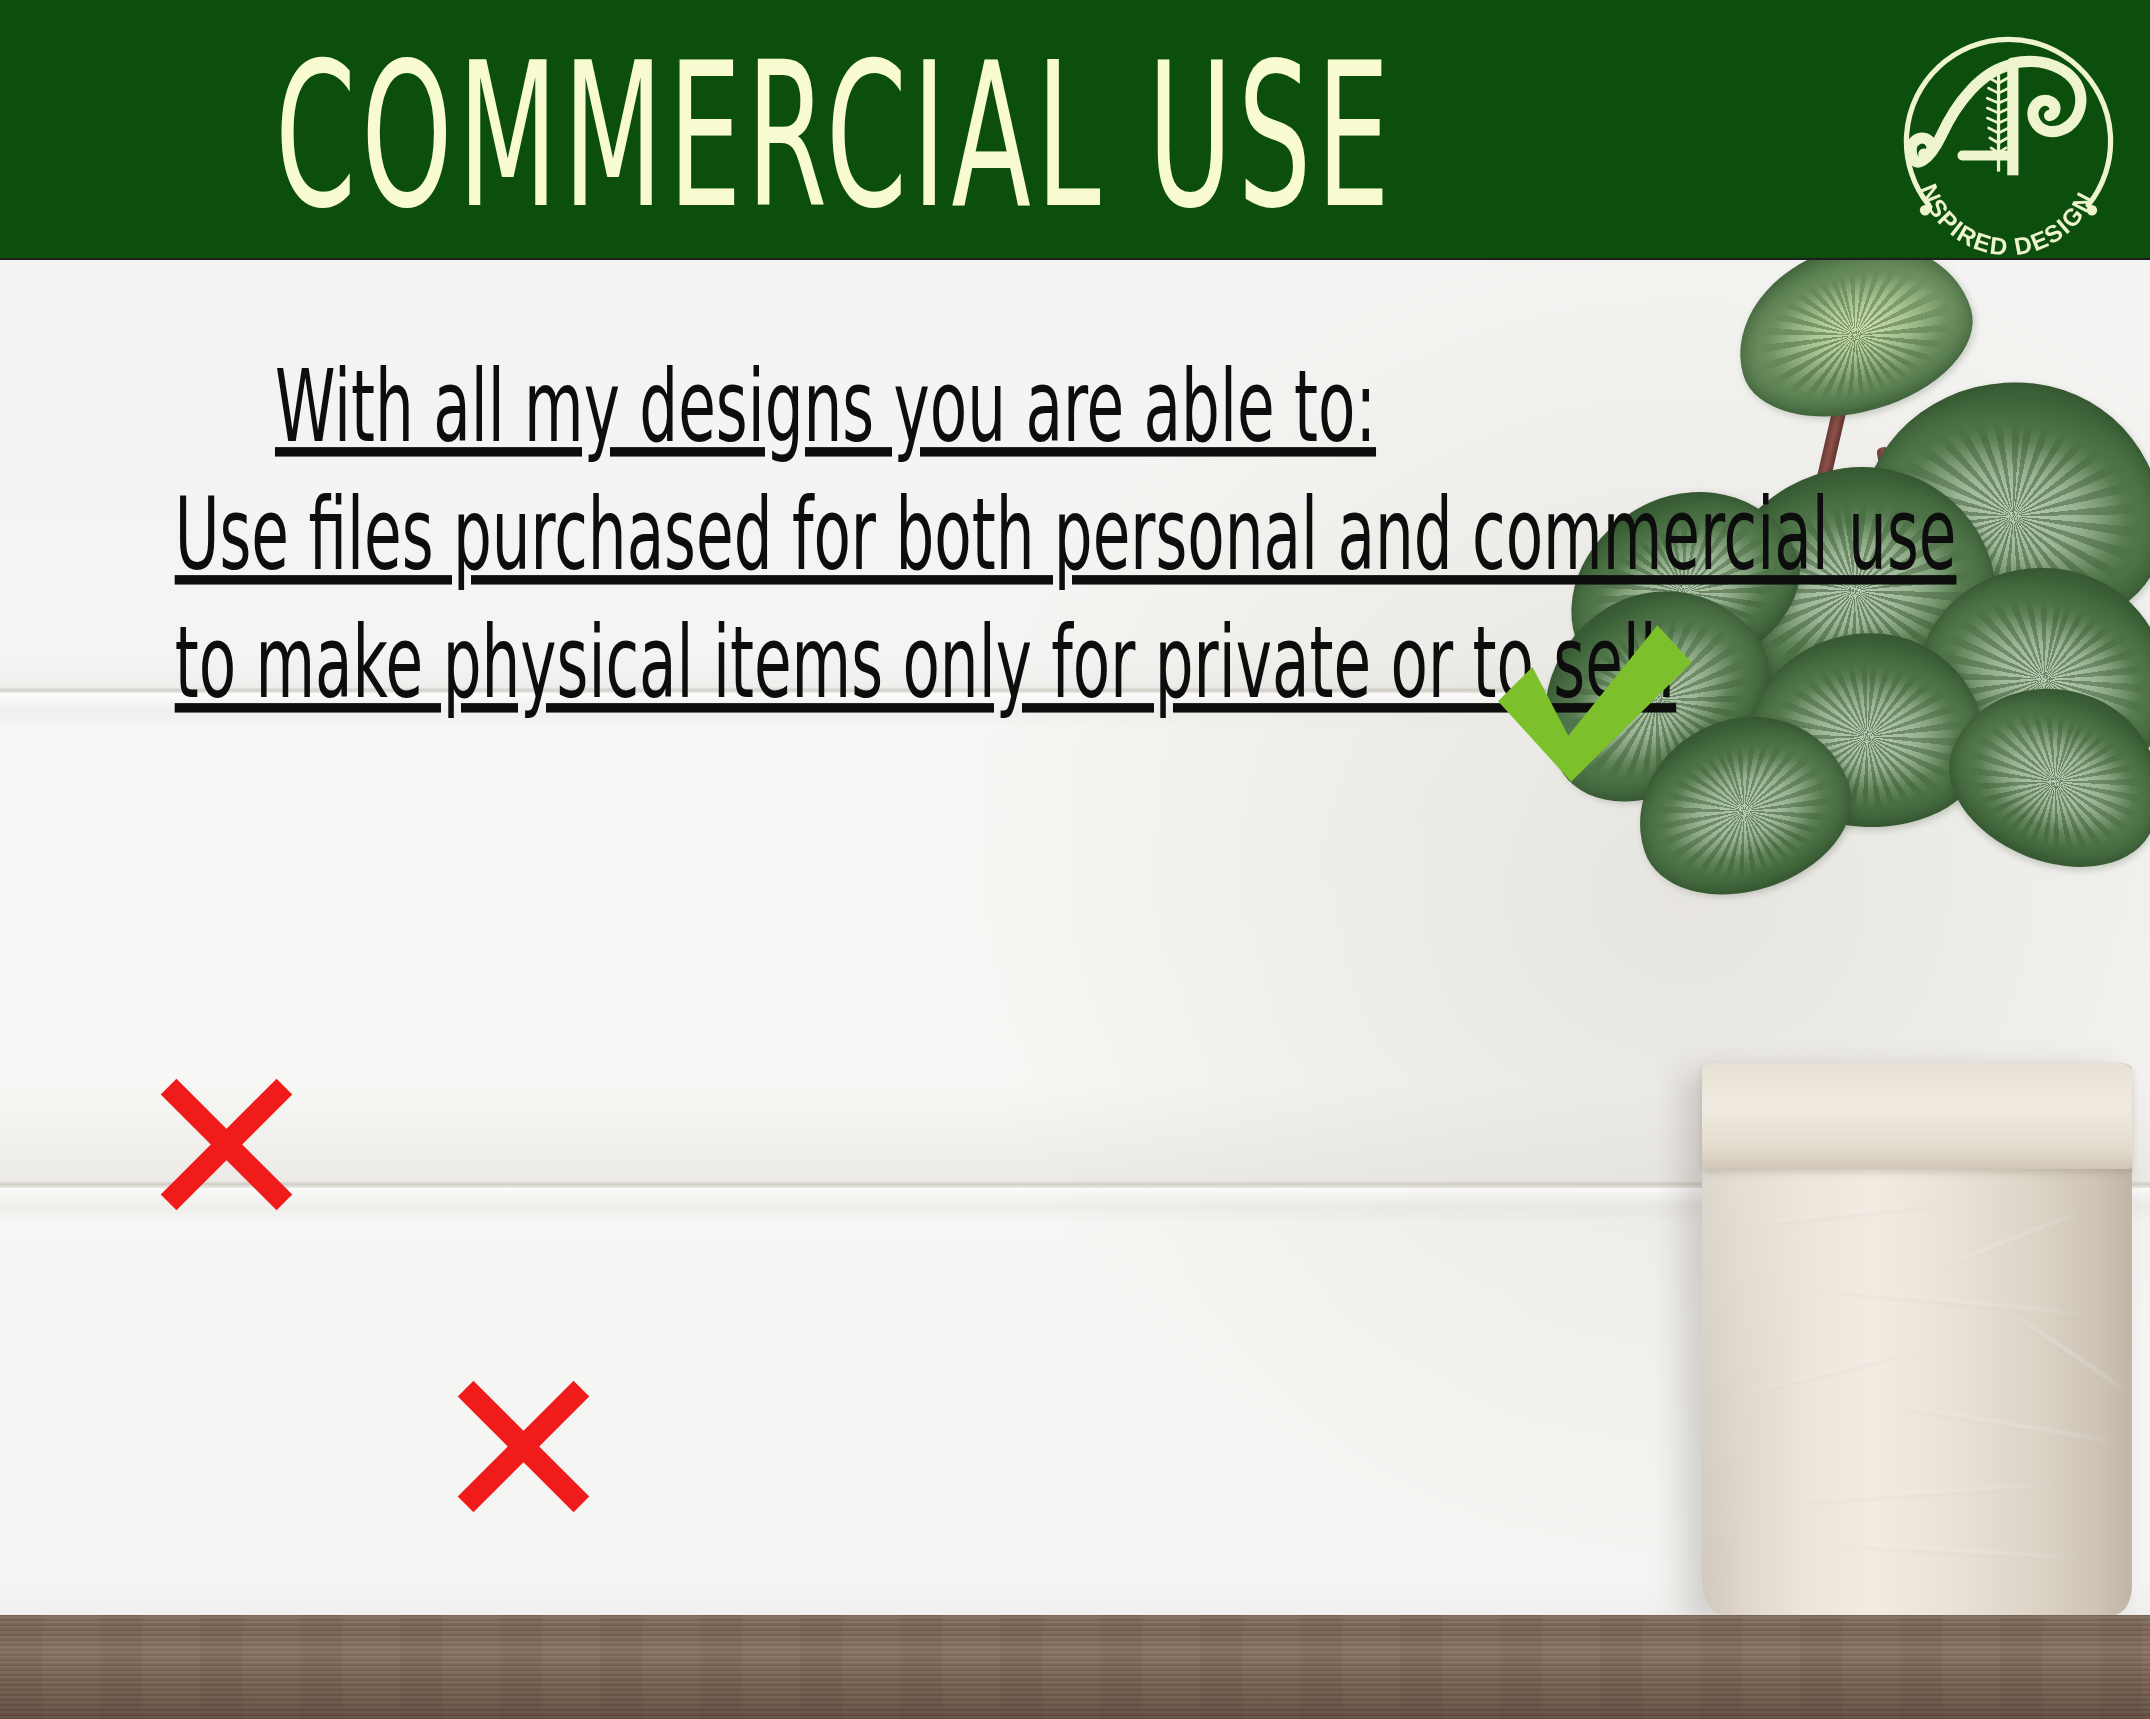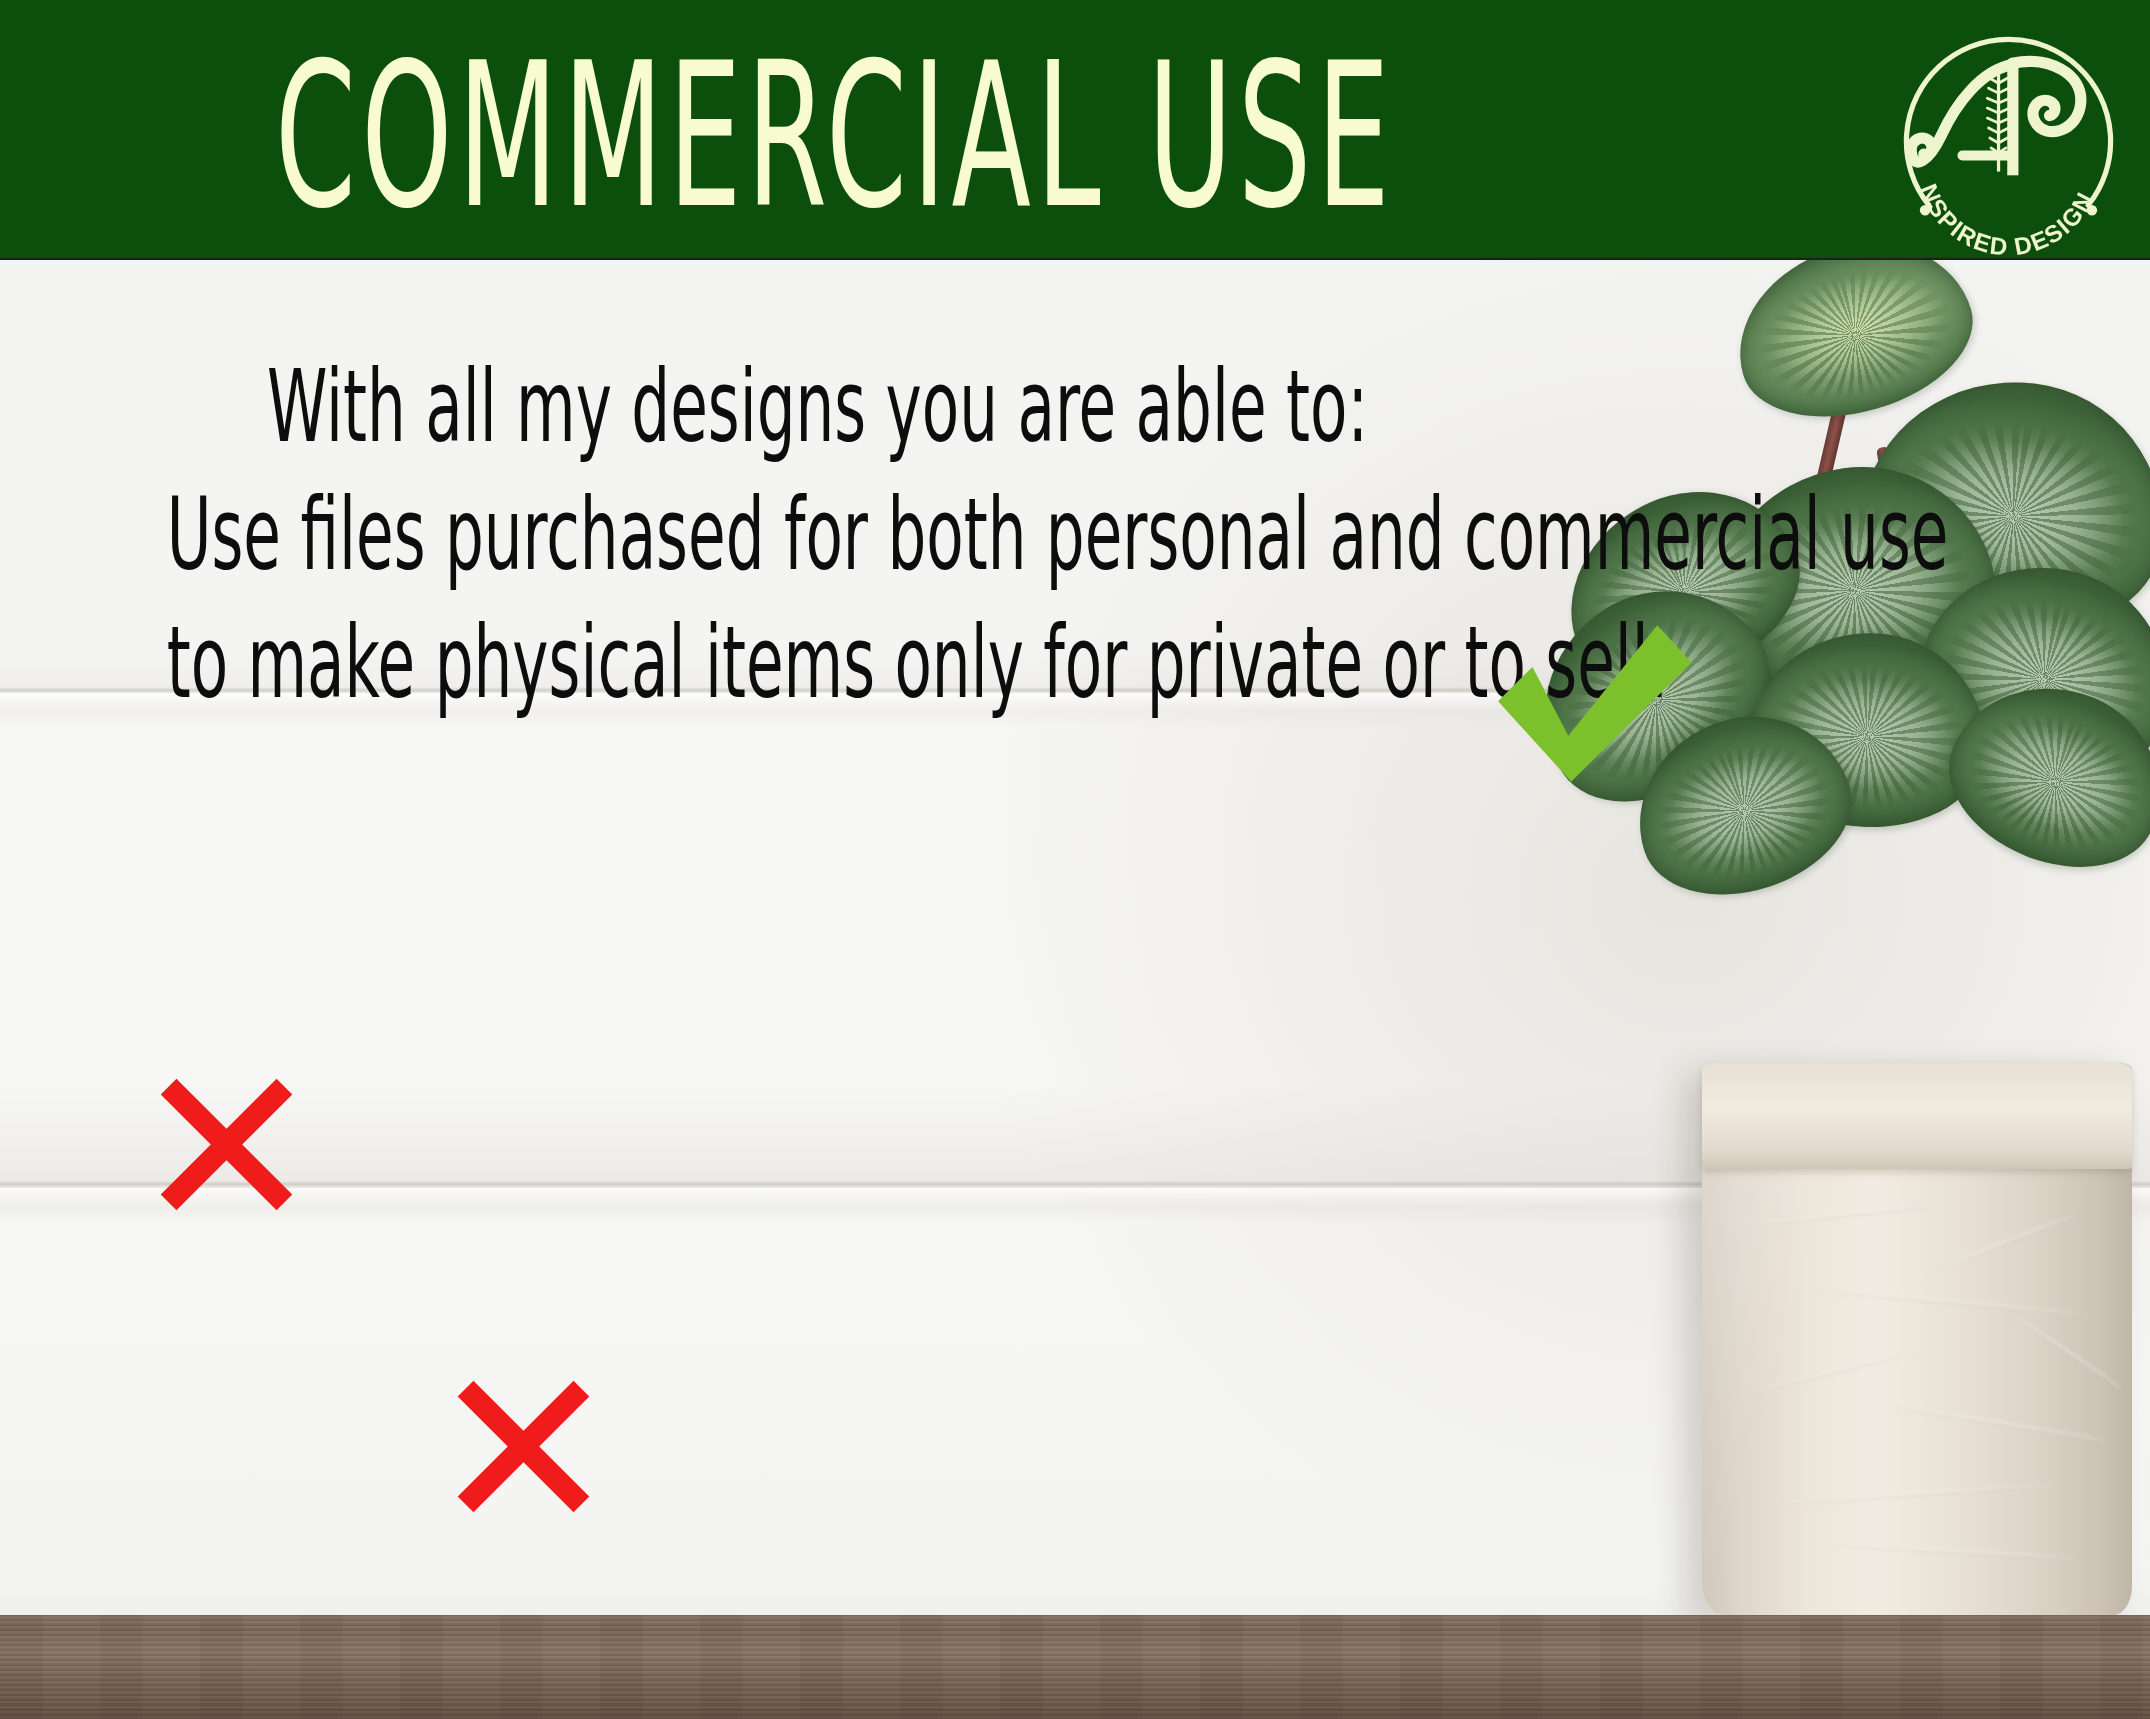--- a/index.html
+++ b/index.html
@@ -166,26 +166,27 @@
 
   
   .logo {
     position: absolute; right: 18px; top: 5.7px;
     width: 249px; height: 249px;
   }
   .logo svg { width: 100%; height: 100%; display:block; }
 
   
   .copy {
-    position: absolute; left: 4px; top: 0;
+    position: absolute; left: 12px; top: 0;
     width: 1627px;
     color: #0d0d0d;
     font-family: "Liberation Sans Narrow", "DejaVu Sans Condensed", "Liberation Sans", sans-serif;
     font-weight: 400;
     white-space: nowrap;
+    text-decoration: underline;
   }
   .line {
     display: block;
     text-align: center;
     font-size: 85px;
     line-height: 128px;
     transform: scaleX(0.80) scaleY(1.18);
     transform-origin: center center;
   }
 

